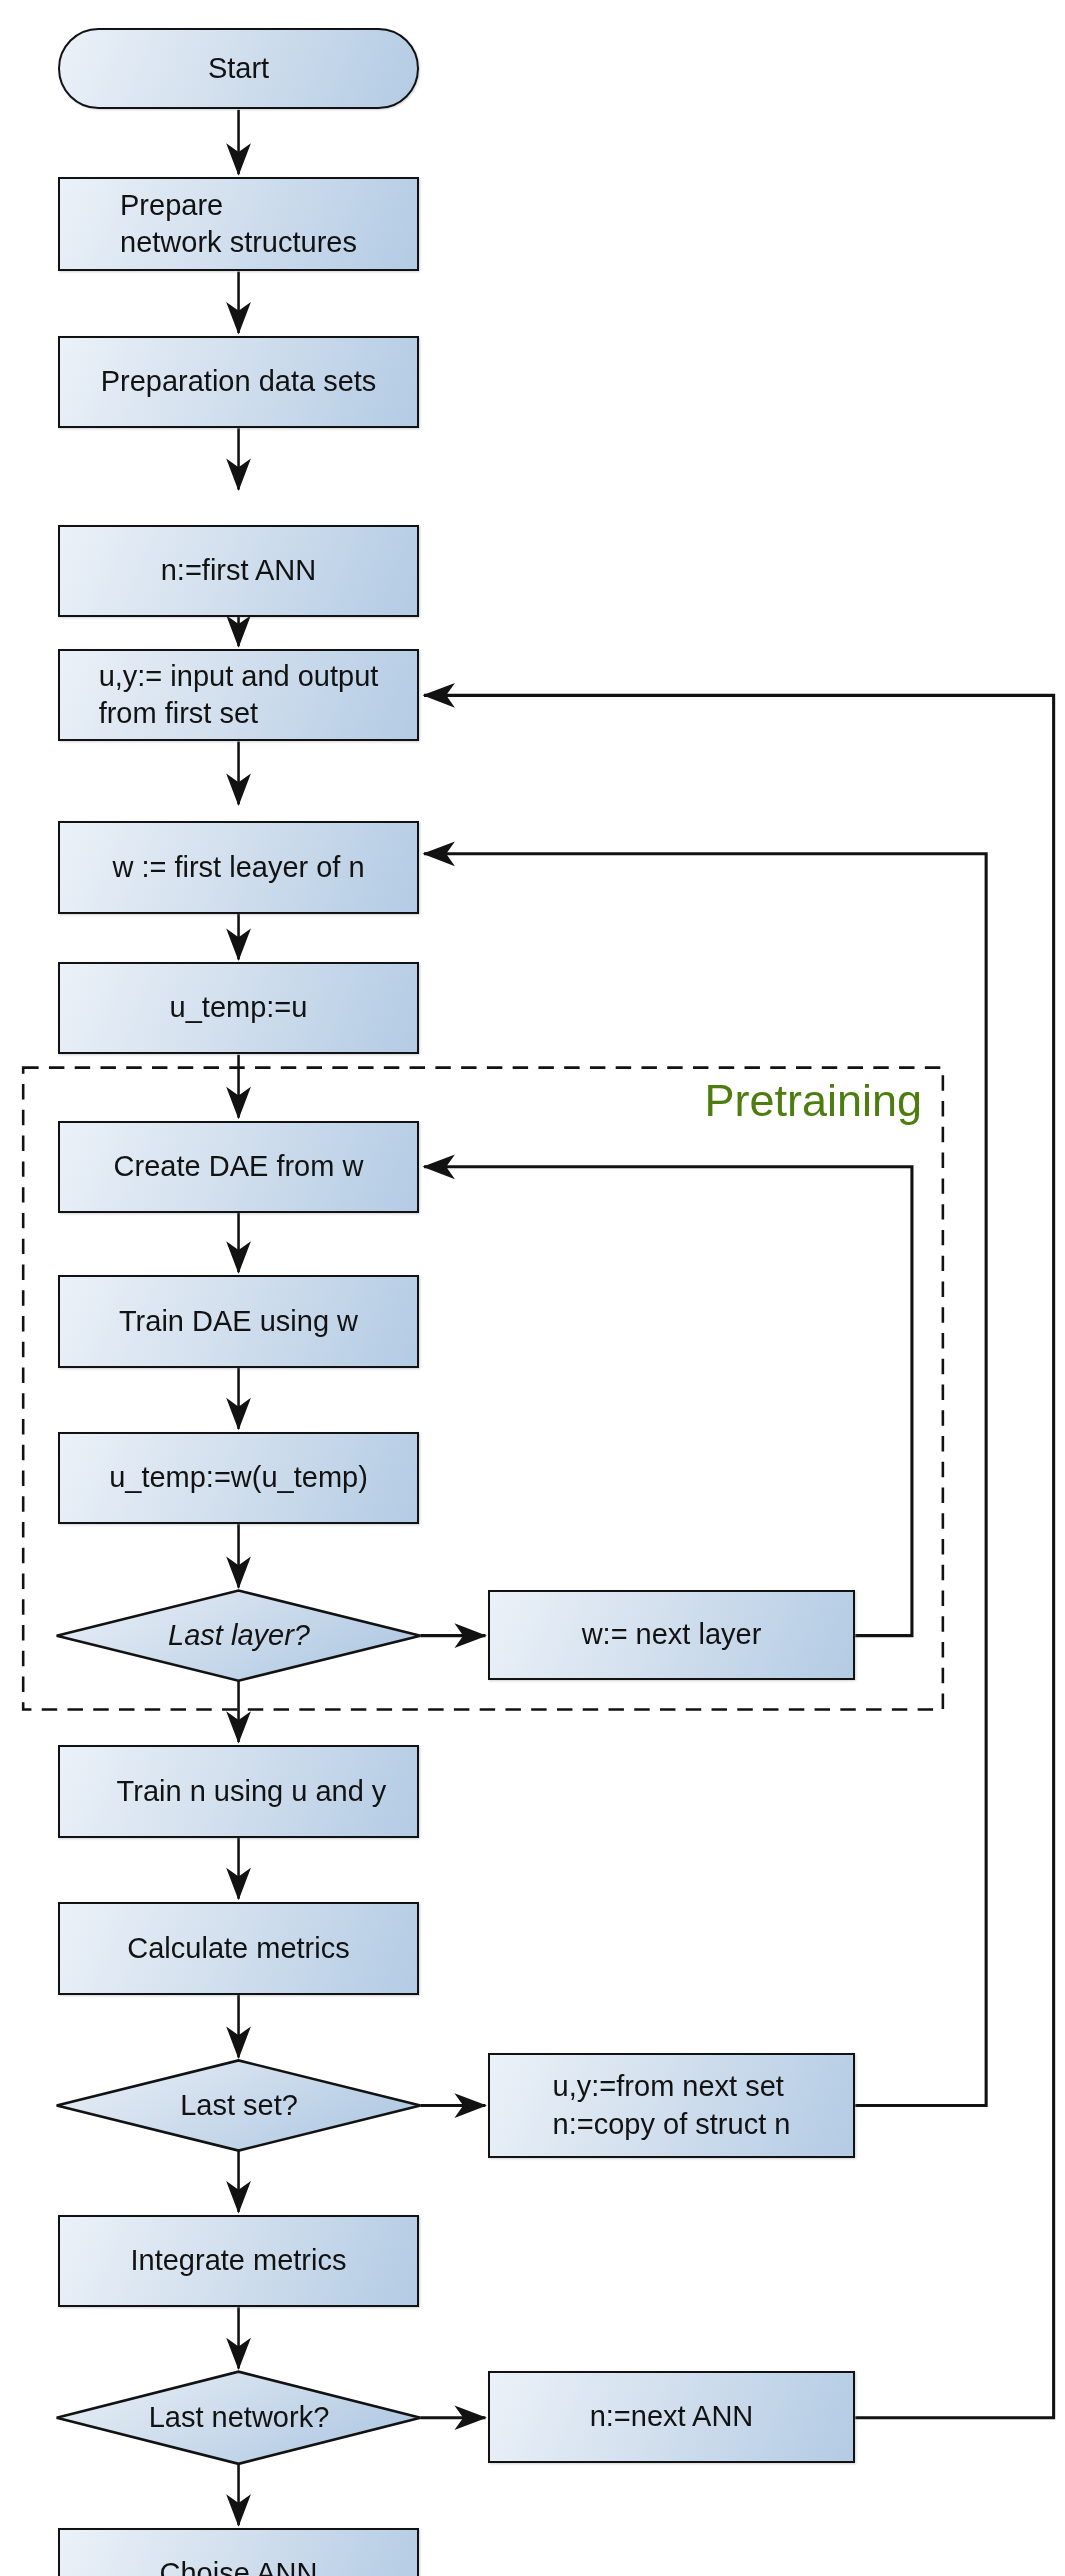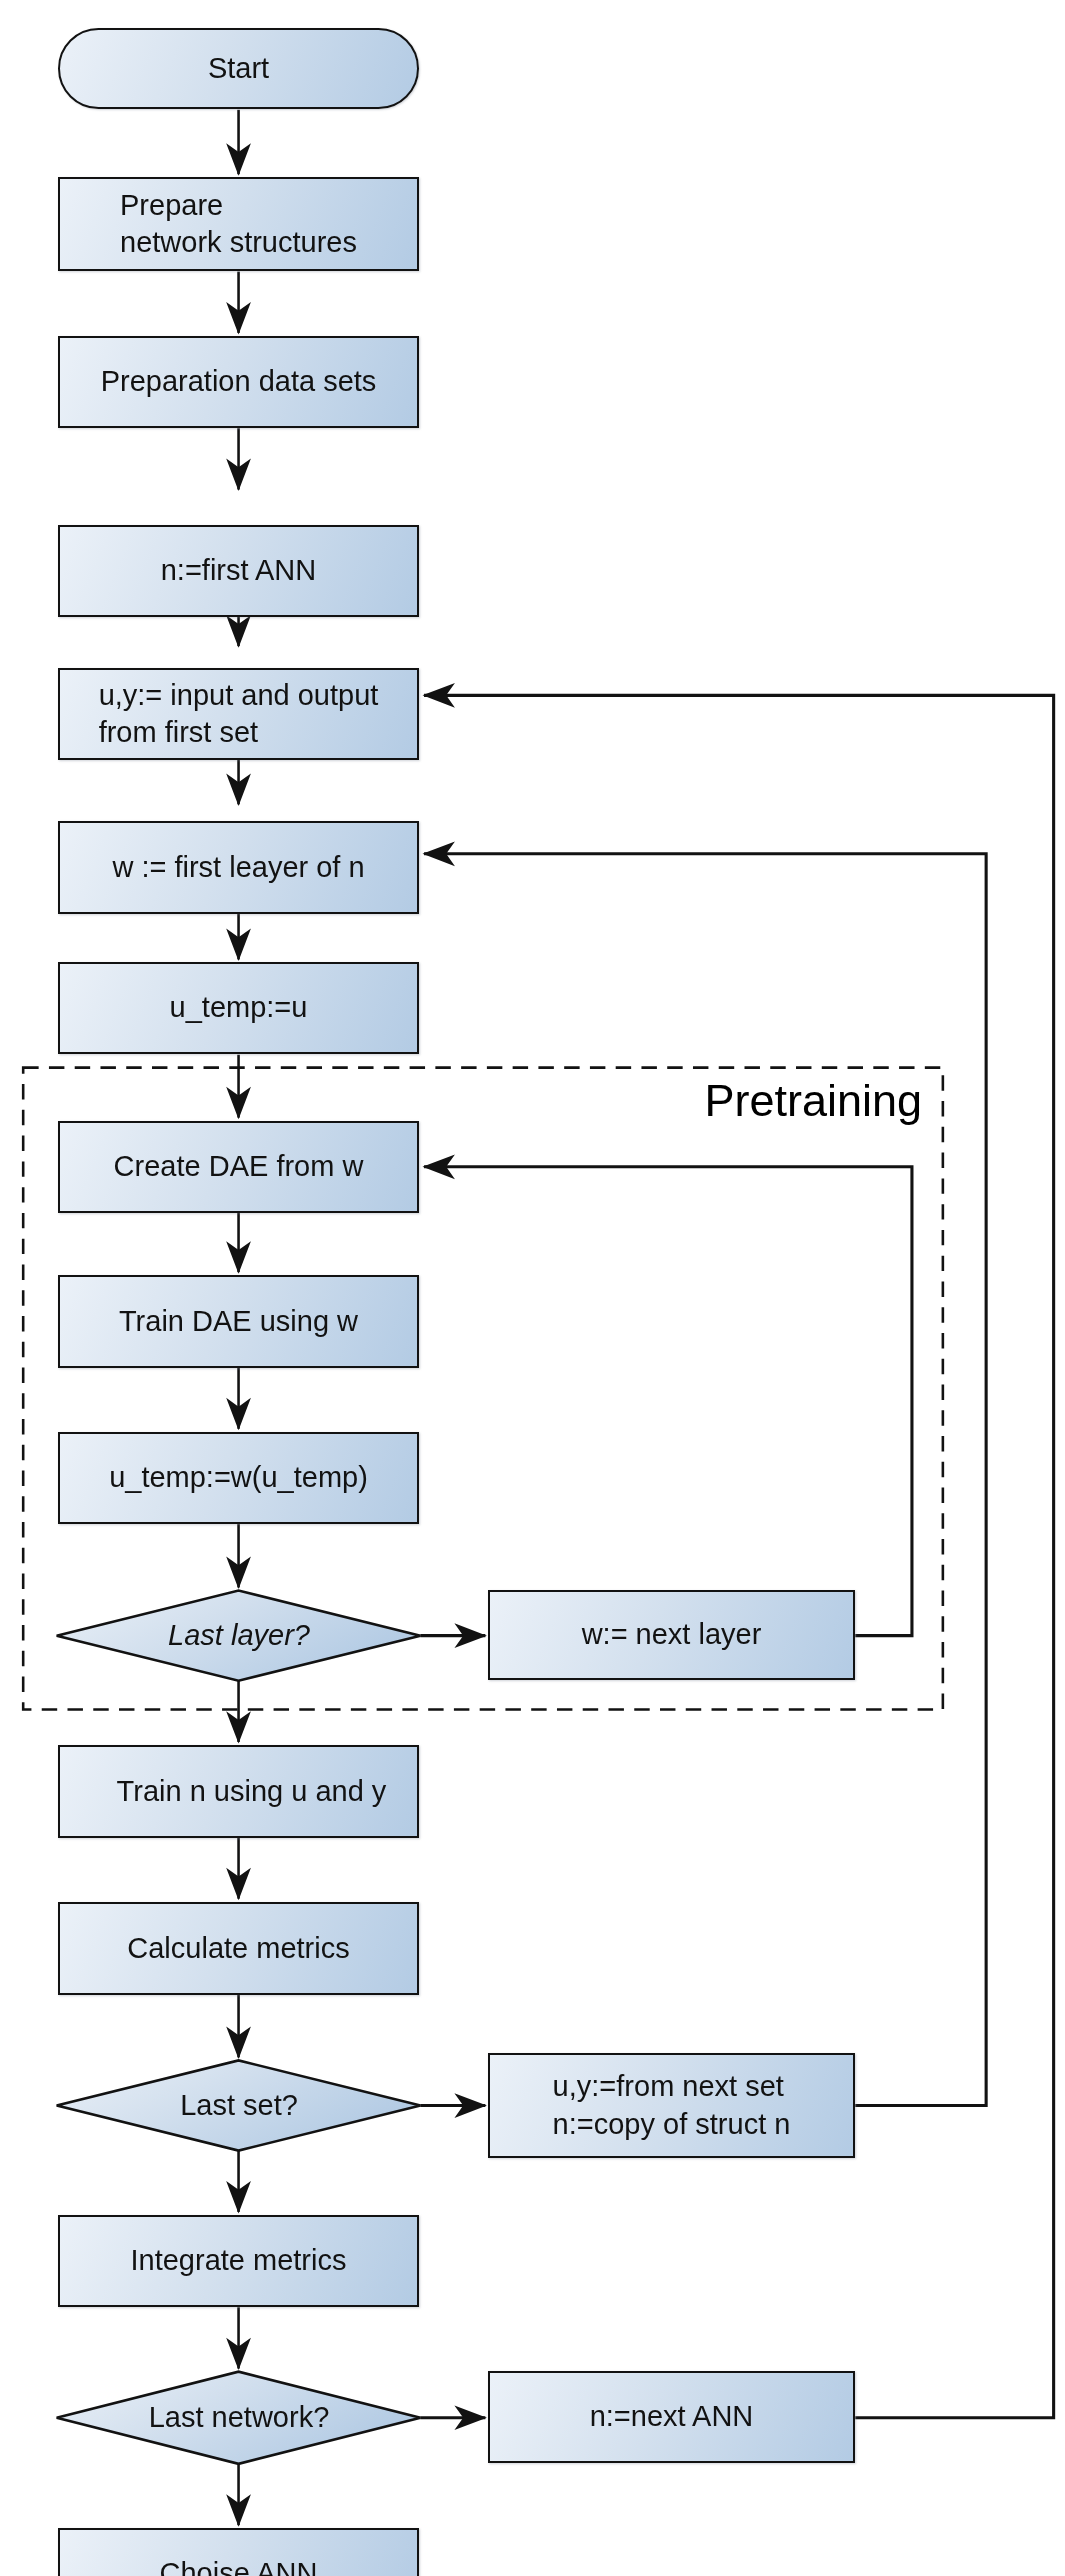--- a/index.html
+++ b/index.html
@@ -17,21 +17,21 @@
     white-space:pre-line;
     box-shadow:1px 1px 2.1px rgba(120,130,145,0.35);
   }
   .stadium{border-radius:49px;}
   .dlabel{
     position:absolute;background:none;border:none;box-shadow:none;
     display:flex;align-items:center;justify-content:center;
     text-align:center;font-size:29px;color:#121212;white-space:pre-line;
   }
   .group-label{
-    position:absolute;font-size:45px;color:#000000;text-align:right;
+    position:absolute;font-size:45px;color:#4d7c0f;text-align:right;
   }
 </style>
 </head>
 <body>
 
 <div id="canvas">
 
   <svg class="wires" viewBox="0 0 2069 5673">
     <defs>
       <marker id="arrow" markerUnits="userSpaceOnUse" markerWidth="66" markerHeight="50" viewBox="0 0 66 50" refX="62" refY="25" orient="auto">
@@ -78,21 +78,21 @@
     <polygon points="110,4692.5 463,4603 816,4692.5 463,4782" fill="url(#nodegrad)" stroke="#121212" stroke-width="5"></polygon>
   </svg>
 
   <div class="group-label" style="left:608px;top:1075px;width:314px;">Pretraining</div>
 
   <div class="node stadium" style="left:58px;top:28px;width:361px;height:81px;">Start</div>
   <div class="node" style="left:58px;top:177px;width:361px;height:94px;">Prepare
 network structures</div>
   <div class="node" style="left:58px;top:336px;width:361px;height:92px;">Preparation data sets</div>
   <div class="node" style="left:58px;top:493px;width:361px;height:92px;margin-top:32px;">n:=first ANN</div>
-  <div class="node" style="left:58px;top:649px;width:361px;height:92px;margin-top:19px;">u,y:= input and output
+  <div class="node" style="left:58px;top:649px;width:361px;height:92px;">u,y:= input and output
 from first set</div>
   <div class="node" style="left:58px;top:807px;width:361px;height:93px;margin-top:14px;">w := first leayer of n</div>
   <div class="node" style="left:58px;top:962px;width:361px;height:92px;">u_temp:=u</div>
   <div class="node" style="left:58px;top:1121px;width:361px;height:92px;">Create DAE from w</div>
   <div class="node" style="left:58px;top:1275px;width:361px;height:93px;">Train DAE using w</div>
   <div class="node" style="left:58px;top:1432px;width:361px;height:92px;">u_temp:=w(u_temp)</div>
   <div class="dlabel" style="left:57px;top:1590px;width:364px;height:90px;font-style:italic;">Last layer?</div>
   <div class="node" style="left:488px;top:1590px;width:367px;height:90px;">w:= next layer</div>
   <div class="node" style="left:58px;top:1745px;width:361px;height:93px;padding-left:26px;">Train n using u and y</div>
   <div class="node" style="left:58px;top:1902px;width:361px;height:93px;">Calculate metrics</div>

